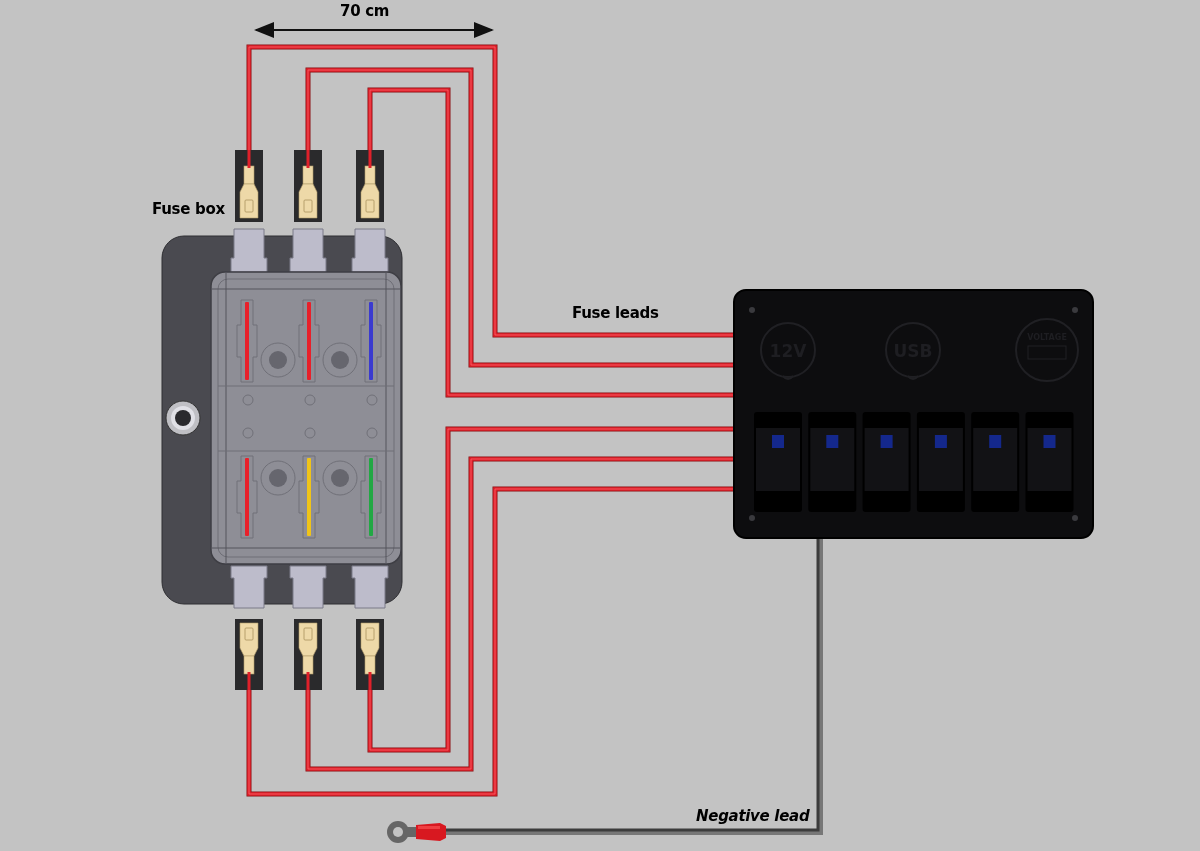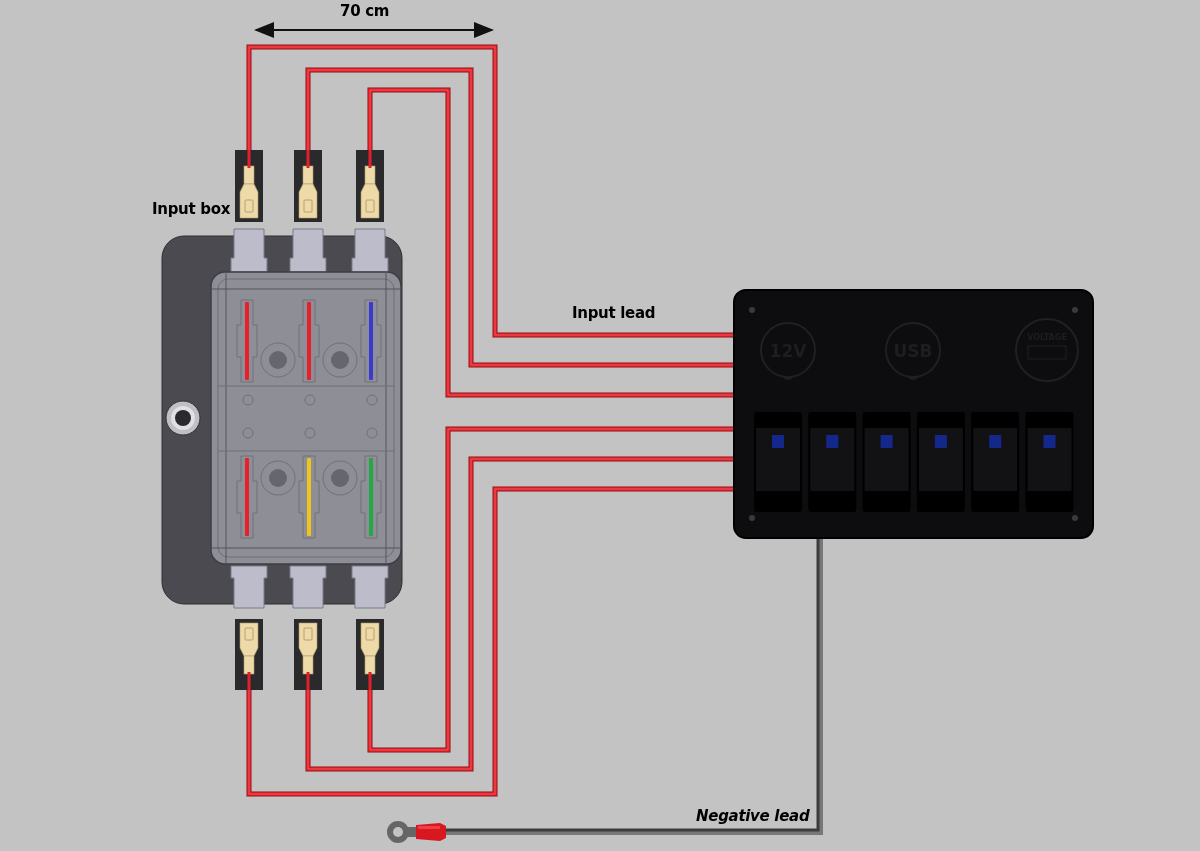--- a/index.html
+++ b/index.html
@@ -249,15 +249,15 @@
         <g>
           <rect x="1025.5" y="412" width="48" height="100" rx="3" fill="#000"></rect>
           <rect x="1027.5" y="428" width="44" height="63" fill="#121215"></rect>
           <rect x="1043.5" y="435" width="12" height="13" fill="#14288c"></rect>
         </g>
       </g>
   </g>
 </svg>
 
 <div class="label" style="left:340px; top:2px;">70 cm</div>
-<div class="label" style="left:152px; top:200px;">Input box</div>
-<div class="label" style="left:572px; top:304px;">Input lead</div>
+<div class="label" style="left:152px; top:200px;">Fuse box</div>
+<div class="label" style="left:572px; top:304px;">Fuse leads</div>
 <div class="label" style="left:696px; top:807px;font-style:italic;">Negative lead</div>
 
 </body></html>

